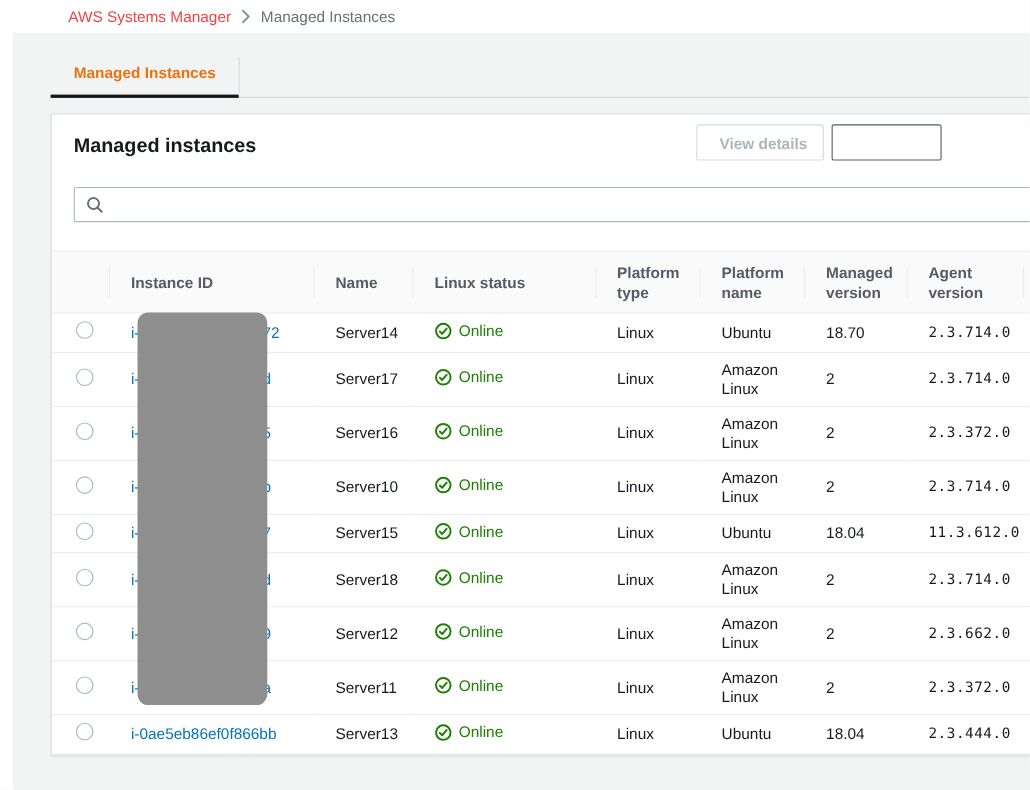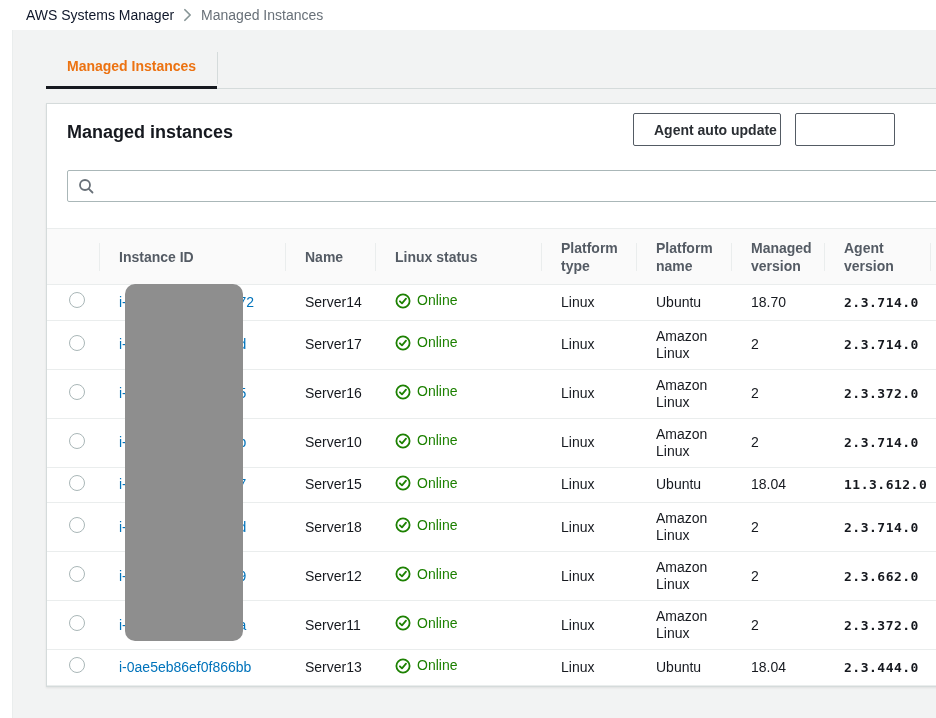--- a/index.html
+++ b/index.html
@@ -15,21 +15,21 @@
 
   
   .topbar {
     background:#fff;
     height:30px;
     display:flex;
     align-items:center;
     padding-left:26px;
     gap:9px;
   }
-  .crumb-link { color:#0f172a; text-decoration:none; font-size:14px; cursor:pointer; }
+  .crumb-link { color:#ef4444; text-decoration:none; font-size:14px; cursor:pointer;margin-left:36px; }
   .crumb-sep { display:flex; align-items:center; }
   .crumb-current { color:#687078; font-size:14px; }
 
   
   .left-strip {
     position:absolute; left:0; top:30px; width:13px; height:688px;
     background:#fff; border-right:1px solid #eaeded;
   }
 
   
@@ -150,21 +150,21 @@
     width:16px; height:16px;
     border:1px solid #aab7b8;
     border-radius:50%;
     background:#fff;
     cursor:pointer;
   }
   .id-link { color:#0073bb; text-decoration:none; cursor:pointer; white-space:nowrap; }
   .id-gap { display:inline-block; width:104px; }
   .ping { display:inline-flex; align-items:center; gap:6px; color:#1d8102; font-weight:400; }
   .ping svg { flex:none; }
-  .c-agent { font-family:"DejaVu Sans Mono", monospace; font-size:13px; letter-spacing:0.5px;font-weight:bold; }
+  .c-agent { font-family:"DejaVu Sans Mono", monospace; font-size:13px; letter-spacing:0.5px; }
 
   
   .redaction {
     position:absolute;
     left:125px; top:284px;
     width:118px; height:357px;
     background:#8e8e8e;
     border-radius:10px;
     z-index:50;
   }
@@ -186,21 +186,21 @@
 
 <div class="tabs">
   <div class="tab active">Managed Instances</div>
   <div class="tab-divider"></div>
 </div>
 
 <div class="panel">
   <div class="panel-header">
     <div class="panel-title">Managed instances</div>
     <div class="panel-actions">
-      <button class="btn aau">Agent auto update</button>
+      <button class="btn vd disabled">View details</button>
       <button class="btn cut"></button>
     </div>
   </div>
 
   <div class="search-wrap">
     <div class="search-box">
       <span style="display:flex">
         <svg width="16" height="16" viewBox="0 0 16 16">
             <circle cx="7" cy="7" r="5" fill="none" stroke="#687078" stroke-width="1.8"></circle>
             <path d="M10.8 10.8L14.5 14.5" stroke="#687078" stroke-width="1.8" stroke-linecap="round"></path>

